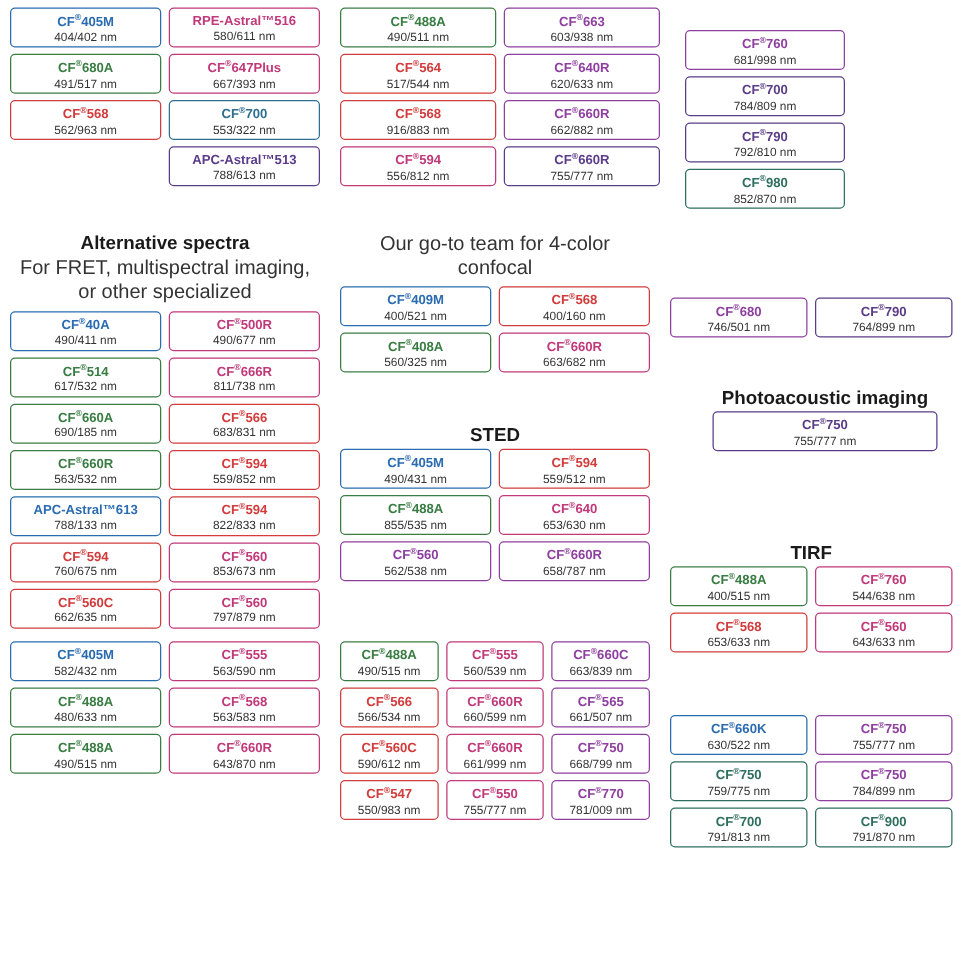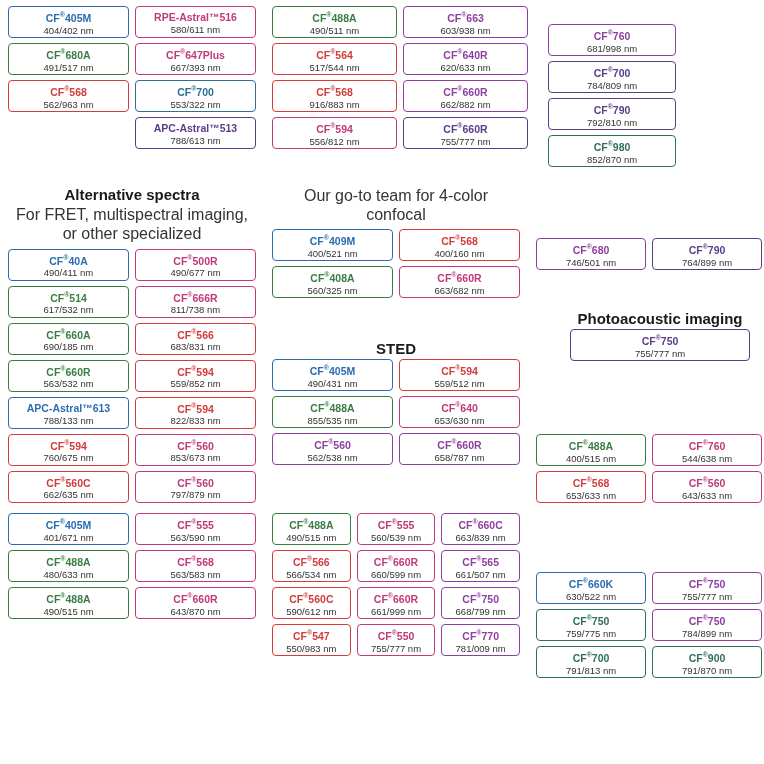--- a/index.html
+++ b/index.html
@@ -274,21 +274,21 @@
         <div class="chip" style="height: 32px; border-color: rgb(142, 63, 160);">
           <div class="name" style="color: rgb(142, 63, 160);">CF<sup>®</sup>660R</div>
           <div class="wl">658/787 nm</div>
         </div>
       </div>
     </div>
     <div class="group" style="left: 8px; top: 513px; width: 248px;">
       <div class="grid" style="grid-template-columns: repeat(2, 1fr);">
         <div class="chip" style="height: 32px; border-color: rgb(43, 108, 176);">
           <div class="name" style="color: rgb(43, 108, 176);">CF<sup>®</sup>405M</div>
-          <div class="wl">401/671 nm</div>
+          <div class="wl">582/432 nm</div>
         </div>
         <div class="chip" style="height: 32px; border-color: rgb(192, 57, 122);">
           <div class="name" style="color: rgb(192, 57, 122);">CF<sup>®</sup>555</div>
           <div class="wl">563/590 nm</div>
         </div>
         <div class="chip" style="height: 32px; border-color: rgb(58, 125, 68);">
           <div class="name" style="color: rgb(58, 125, 68);">CF<sup>®</sup>488A</div>
           <div class="wl">480/633 nm</div>
         </div>
         <div class="chip" style="height: 32px; border-color: rgb(192, 57, 122);">
@@ -372,20 +372,21 @@
     <div class="group" style="left: 570px; top: 310px; width: 180px;">
       <div class="group-title">Photoacoustic imaging</div>
       <div class="grid" style="grid-template-columns: repeat(1, 1fr);">
         <div class="chip" style="height: 32px; border-color: rgb(91, 60, 136);">
           <div class="name" style="color: rgb(91, 60, 136);">CF<sup>®</sup>750</div>
           <div class="wl">755/777 nm</div>
         </div>
       </div>
     </div>
     <div class="group" style="left: 536px; top: 434px; width: 226px;">
+      <div class="group-title">TIRF</div>
       <div class="grid" style="grid-template-columns: repeat(2, 1fr);">
         <div class="chip" style="height: 32px; border-color: rgb(58, 125, 68);">
           <div class="name" style="color: rgb(58, 125, 68);">CF<sup>®</sup>488A</div>
           <div class="wl">400/515 nm</div>
         </div>
         <div class="chip" style="height: 32px; border-color: rgb(192, 57, 122);">
           <div class="name" style="color: rgb(192, 57, 122);">CF<sup>®</sup>760</div>
           <div class="wl">544/638 nm</div>
         </div>
         <div class="chip" style="height: 32px; border-color: rgb(210, 60, 60);">

